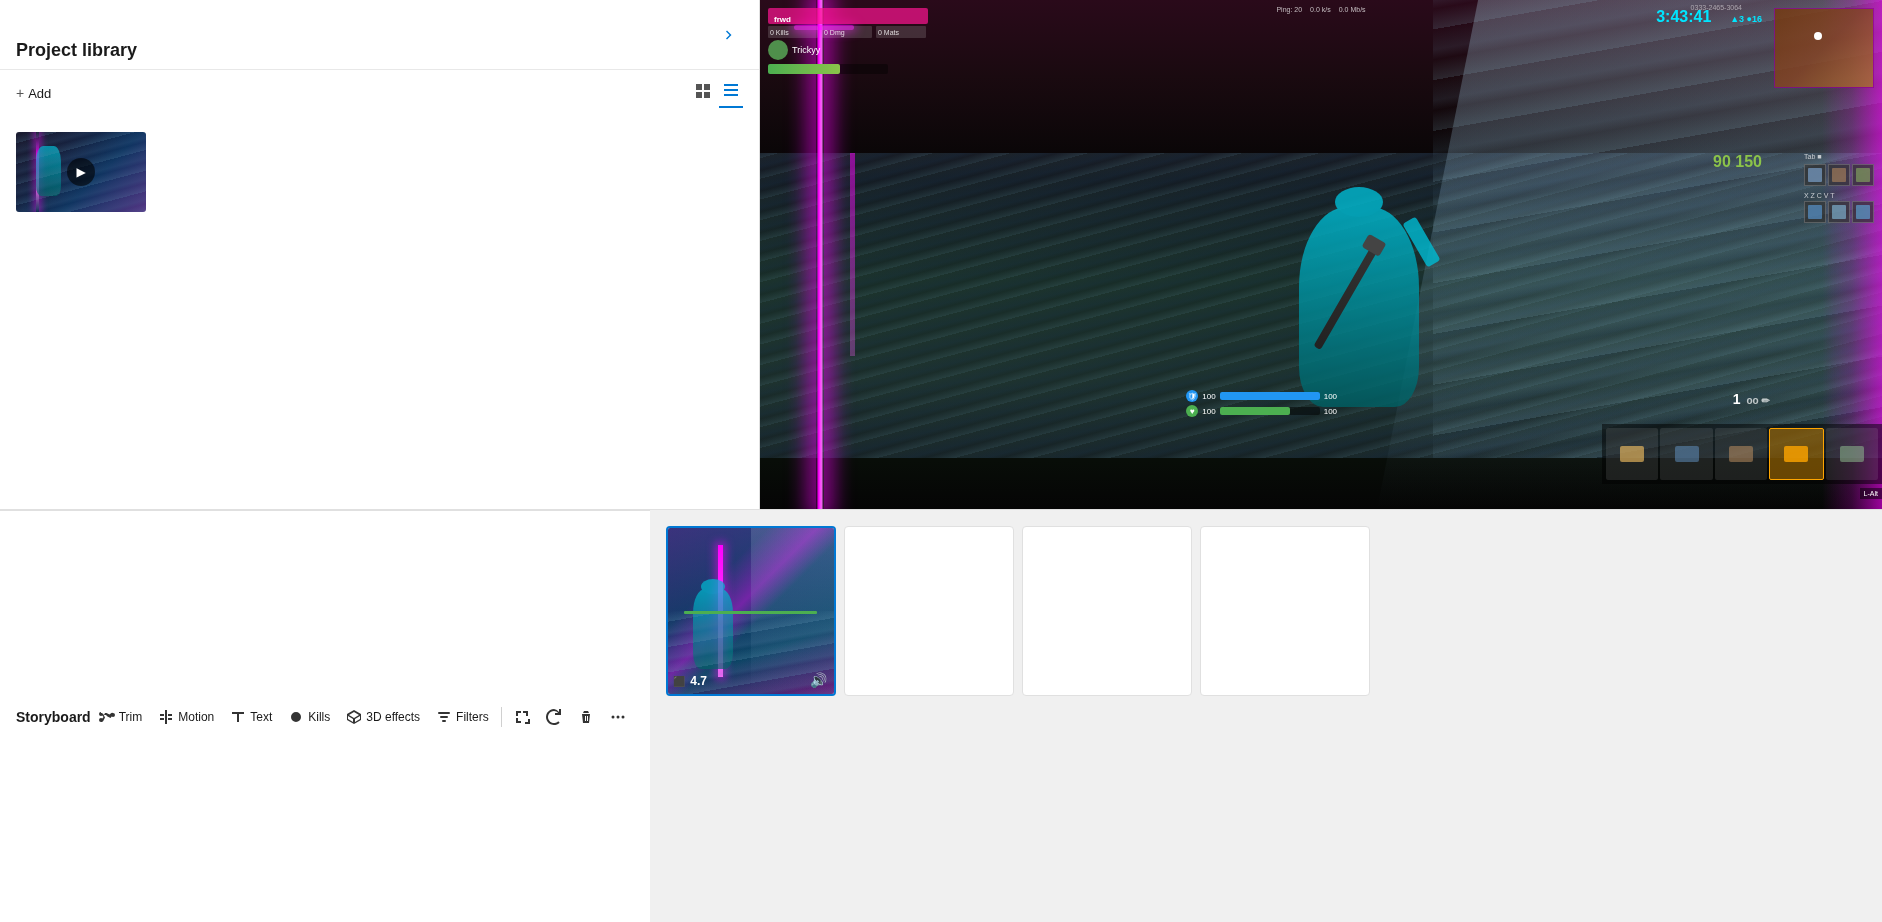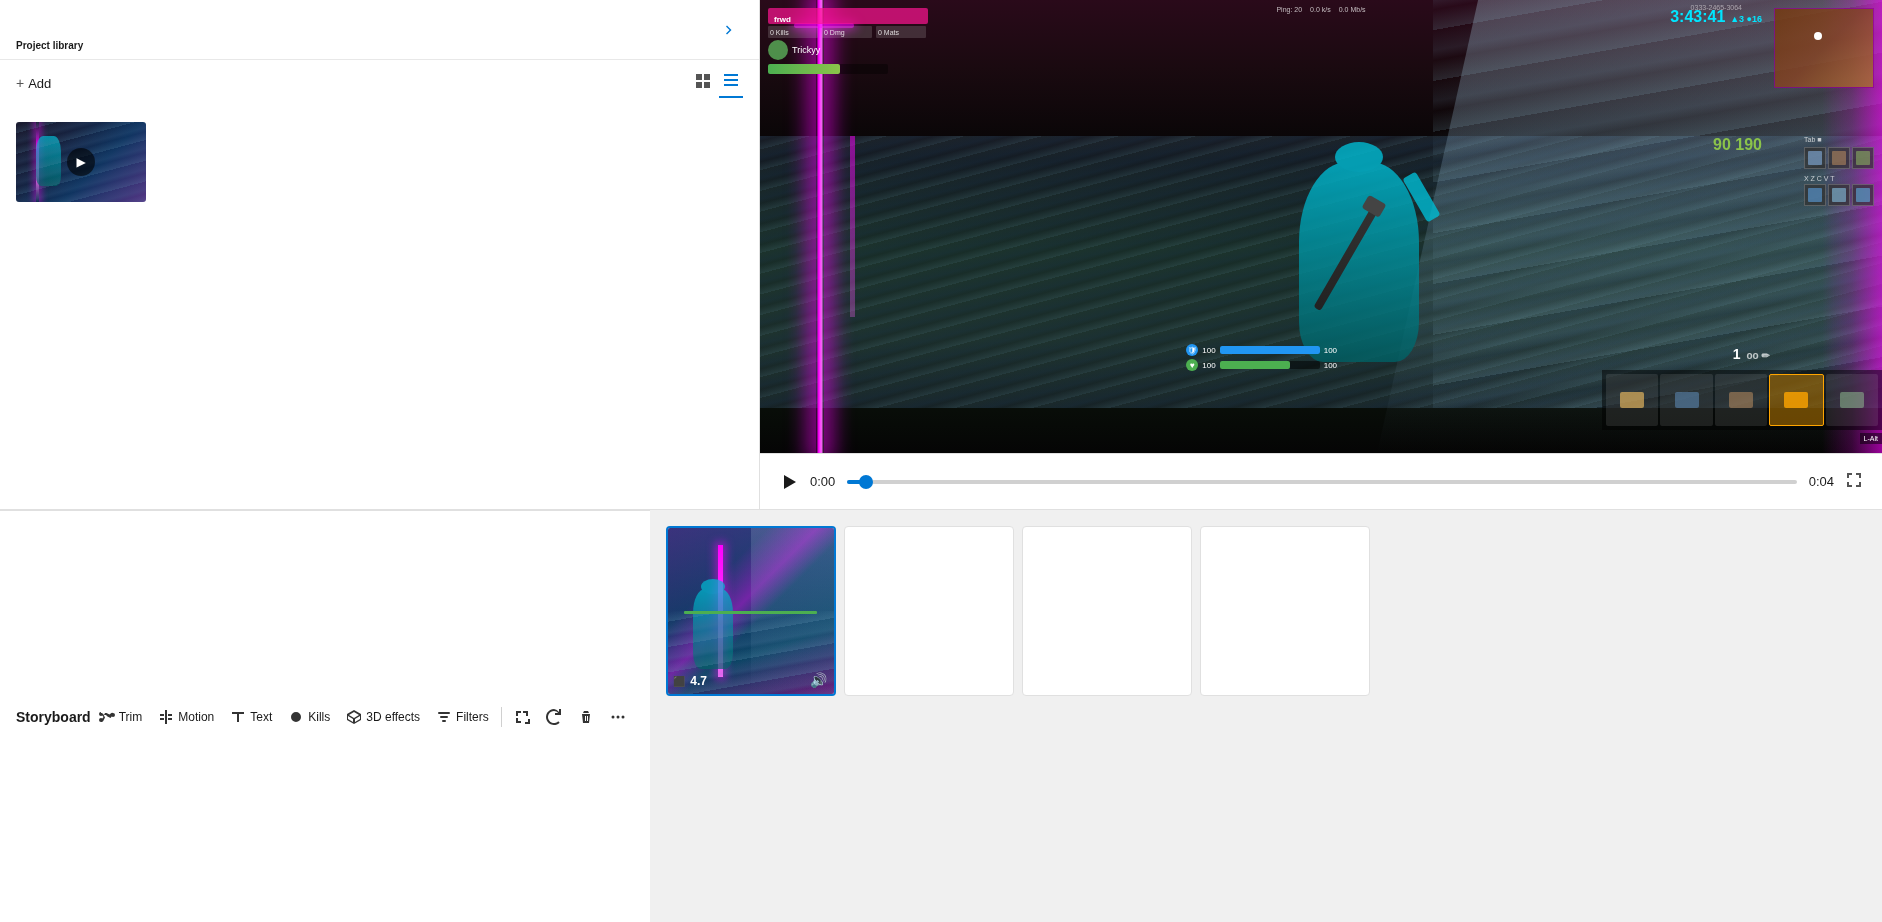--- a/index.html
+++ b/index.html
@@ -33,21 +33,21 @@
 
     .library-header {
       display: flex;
       align-items: center;
       justify-content: space-between;
       padding: 12px 16px 8px 16px;
       border-bottom: 1px solid #e8e8e8;
     }
 
     .library-title {
-      font-size: 10px;
+      font-size: 18px;
       font-weight: 600;
       color: #1a1a1a;
       margin-top: 28px;
     }
 
     .library-header-right {
       display: flex;
       align-items: center;
       gap: 8px;
     }
@@ -773,21 +773,21 @@
           </div>
 
           <div style="position:absolute;top:6px;left:50%;transform:translateX(-50%);display:flex;gap:8px;">
             <div style="color:white;font-size:7px;opacity:0.7;">Ping: 20</div>
             <div style="color:white;font-size:7px;opacity:0.7;">0.0 k/s</div>
             <div style="color:white;font-size:7px;opacity:0.7;">0.0 Mb/s</div>
           </div>
 
           <div class="hud-timer">
             <span style="font-size:16px;color:#00e5ff;">3:43:41</span>
-            <span style="font-size:9px;margin-left:2px;">▲3 ●16</span>
+            <span style="font-size:9px;margin-left:16px;">▲3 ●16</span>
           </div>
 
           <div class="hud-topright">
             <div style="position:absolute;inset:0;background:linear-gradient(135deg,#8b4513,#a0522d,#cd853f);opacity:0.7;"></div>
             <div style="position:absolute;top:30%;left:40%;width:8px;height:8px;background:white;border-radius:50%;"></div>
           </div>
 
           <div class="hud-build-menu">
             <div style="color:white;font-size:7px;margin-bottom:2px;opacity:0.7;">Tab ■</div>
             <div class="build-row">
@@ -852,47 +852,29 @@
             <div class="weapon-slot active">
               <div class="weapon-slot-icon" style="background:rgba(255,165,0,0.8);"></div>
             </div>
             <div class="weapon-slot">
               <div class="weapon-slot-icon" style="background:rgba(150,200,150,0.5);"></div>
             </div>
           </div>
 
           <div style="position:absolute;bottom:2%;right:0%;background:rgba(0,0,0,0.5);color:white;font-size:7px;padding:2px 4px;">L-Alt</div>
 
-          <div style="position:absolute;top:30%;right:120px;color:#8bc34a;font-size:16px;font-weight:bold;">90 190</div>
+          <div style="position:absolute;top:30%;right:120px;color:#8bc34a;font-size:16px;font-weight:bold;">90 150</div>
 
           <div style="position:absolute;top:4px;right:140px;text-align:right;">
             <div style="color:rgba(255,255,255,0.5);font-size:7px;">0333-2465-3064</div>
           </div>
         </div>
       </div>
     </div>
 
-    <div class="video-controls">
-      <button class="play-btn">
-        <svg width="18" height="18" viewBox="0 0 18 18" fill="#1a1a1a">
-          <polygon points="4,2 16,9 4,16"></polygon>
-        </svg>
-      </button>
-      <span class="time-label">0:00</span>
-      <div class="progress-bar-container">
-        <div class="progress-bar-fill"></div>
-        <div class="progress-thumb"></div>
-      </div>
-      <span class="time-end-label">0:04</span>
-      <button class="fullscreen-btn">
-        <svg width="16" height="16" viewBox="0 0 16 16" fill="#555">
-          <path d="M1 1h5v2H3v3H1zm9 0h5v5h-2V3h-3zm5 9v5h-5v-2h3v-3zm-14 5v-5h2v3h3v2z"></path>
-        </svg>
-      </button>
-    </div>
   </div>
 </div>
 
 <div class="bottom-section">
   <div class="storyboard-toolbar">
     <span class="storyboard-title">Storyboard</span>
 
     <div class="storyboard-actions">
 
       <button class="action-btn">

